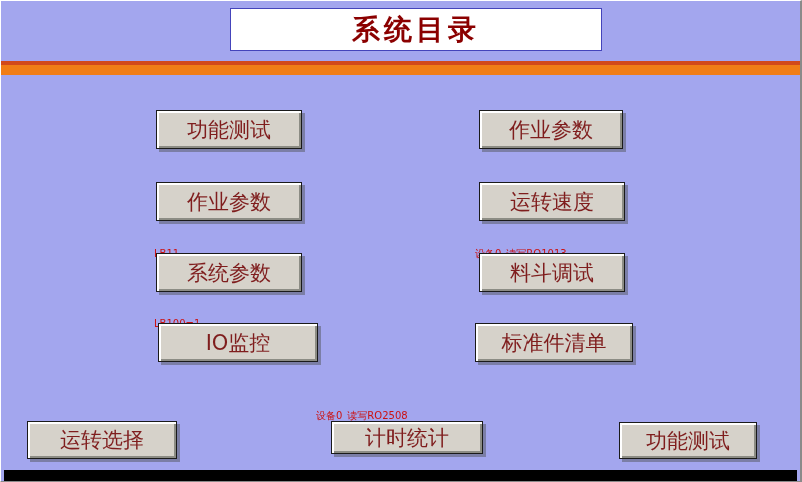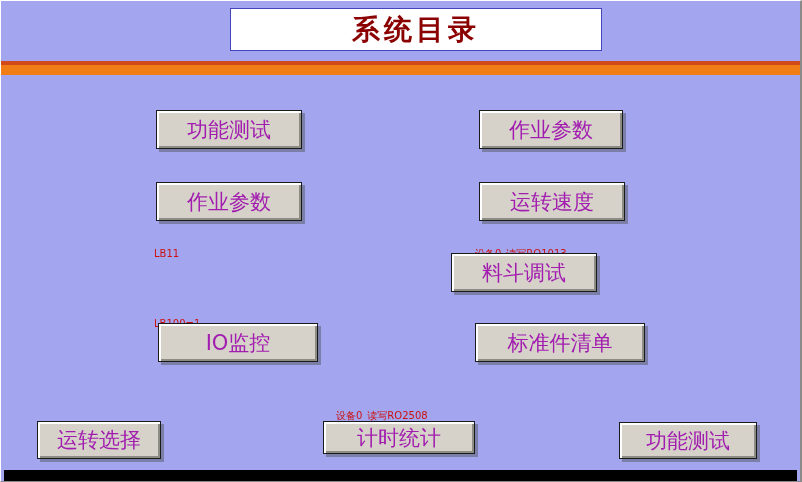--- a/index.html
+++ b/index.html
@@ -32,21 +32,21 @@
     background:#F07D16;
     border-top:4px solid #D2491A;
   }
 
   .btn {
     position:absolute;
     background:#D6D2CA;
     border:1px solid #1a1a1a;
     box-shadow: inset 2px 2px 0 #FFFFFF, inset -2px -2px 0 #8C8C84, 3px 3px 0 #7B7EA6;
     display:flex; align-items:center; justify-content:center;
-    font-size:21px; color:#a21caf;
+    font-size:21px; color:#7f1d1d;
     cursor:pointer;
     white-space:nowrap;
   }
 
   .tag {
     position:absolute;
     color:#CC1111;
     font-size:10px; line-height:11px;
     white-space:nowrap;
   }
@@ -65,35 +65,36 @@
     <span class="title-text">系统目录</span>
   </div>
 
   <div class="orange-bar"></div>
 
   <div class="btn" style="left:155px;top:109px;width:146px;height:39px">功能测试</div>
 
   <div class="btn" style="left:155px;top:181px;width:146px;height:39px">作业参数</div>
 
   <span class="tag" style="left:153px;top:247px">LB11</span>
+  <div class="btn" style="left:155px;top:252px;width:146px;height:39px">系统参数</div>
 
   <span class="tag" style="left:153px;top:317px">LB100=1</span>
   <div class="btn" style="left:157px;top:322px;width:160px;height:39px">IO监控</div>
 
   <div class="btn" style="left:478px;top:109px;width:144px;height:39px">作业参数</div>
 
   <div class="btn" style="left:478px;top:181px;width:146px;height:39px">运转速度</div>
 
   <span class="tag" style="left:474px;top:247px">设备0_读写RO1013</span>
-  <div class="btn" style="left:450px;top:252px;width:146px;height:39px">料斗调试</div>
+  <div class="btn" style="left:478px;top:252px;width:146px;height:39px">料斗调试</div>
 
-  <div class="btn" style="left:474px;top:322px;width:170px;height:39px">标准件清单</div>
+  <div class="btn" style="left:474px;top:322px;width:158px;height:39px">标准件清单</div>
 
-  <div class="btn" style="left:36px;top:420px;width:124px;height:38px">运转选择</div>
+  <div class="btn" style="left:26px;top:420px;width:150px;height:38px">运转选择</div>
 
-  <span class="tag" style="left:335px;top:409px">设备0_读写RO2508</span>
-  <div class="btn" style="left:322px;top:420px;width:152px;height:33px">计时统计</div>
+  <span class="tag" style="left:315px;top:409px">设备0_读写RO2508</span>
+  <div class="btn" style="left:330px;top:420px;width:152px;height:33px">计时统计</div>
 
   <div class="btn" style="left:618px;top:421px;width:138px;height:37px">功能测试</div>
 
   <div class="bottom-bar"></div>
 
 </div>
 
 </body></html>

